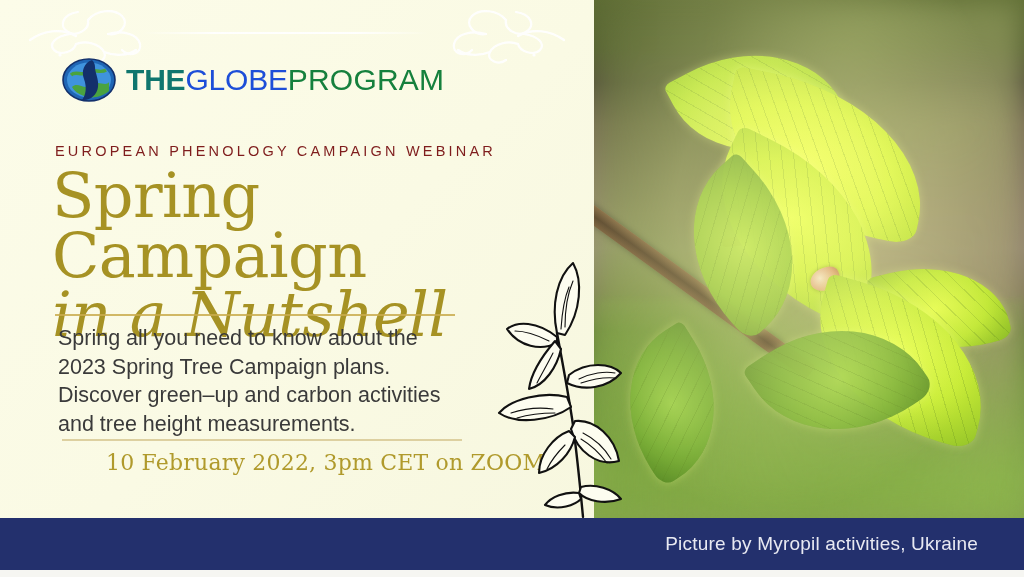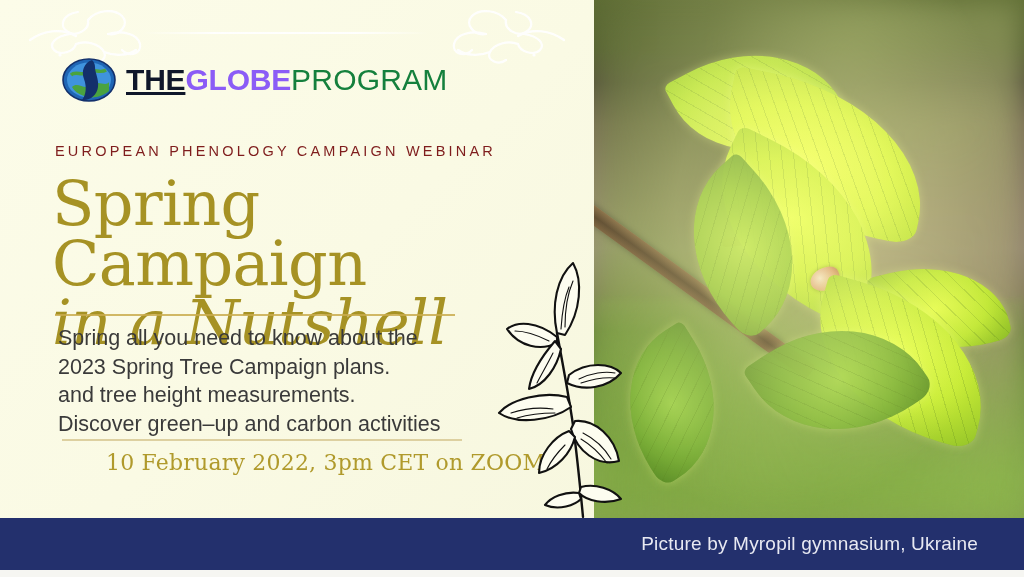--- a/index.html
+++ b/index.html
@@ -136,35 +136,35 @@
   }
 
   
   .logo-row{position:absolute;left:62px;top:57px;display:flex;align-items:center;gap:9px;}
   .logo-mark{width:55px;height:46px;flex:0 0 auto;}
   .wordmark{
     font-family:"Liberation Sans",sans-serif;
     font-size:30px;letter-spacing:-.2px;white-space:nowrap;line-height:1;
     display:flex;align-items:baseline;
   }
-  .wm-the{color:#0f172a;font-weight:bold;text-decoration:underline;}
-  .wm-globe{color:#8b5cf6;font-weight:bold;text-align:right;}
+  .wm-the{color:#0f766e;font-weight:bold;}
+  .wm-globe{color:#1d4ed8;font-weight:normal;text-align:right;}
   .wm-program{color:#15803d;font-weight:normal;letter-spacing:.2px;}
 
   
   .eyebrow{
     position:absolute;left:55px;top:143px;
     font-size:14.5px;letter-spacing:3.2px;color:#7f1d1d;font-weight:normal;
     white-space:nowrap;
   }
   .headline{
     position:absolute;left:52px;top:166px;width:540px;
     font-family:"DejaVu Serif","Liberation Serif",serif;
     font-size:62px;line-height:.96;color:#a69224;
-    font-weight:normal;letter-spacing:-.6px;margin-top:8px;
+    font-weight:normal;letter-spacing:-.6px;
   }
   .headline .l2{display:block;font-style:italic;}
 
   .divider1{
     position:absolute;left:55px;top:314px;width:400px;height:1.5px;
     background:#c9ab4e;opacity:.85;
   }
   .body-copy{
     position:absolute;left:58px;top:324px;width:460px;
     font-size:21.5px;line-height:1.33;color:#3a3a3a;
@@ -289,22 +289,22 @@
   <div class="headline">
     <span class="l1">Spring Campaign</span>
     <span class="l2">in a Nutshell</span>
   </div>
 
   <div class="divider1"></div>
 
   <div class="body-copy">
     <span>Spring all you need to know about the</span>
     <span>2023 Spring Tree Campaign plans.</span>
+    <span>Discover green–up and carbon activities</span>
     <span>and tree height measurements.</span>
-    <span>Discover green–up and carbon activities</span>
   </div>
 
   <div class="divider2"></div>
 
   <div class="date-line">10 February 2022, 3pm CET on ZOOM</div>
 
   <div class="sprig">
     <svg width="130" height="265" viewBox="0 0 130 265">
       <g fill="#fdfdf0" stroke="#111111" stroke-width="2.1" stroke-linejoin="round" stroke-linecap="round">
 
@@ -335,16 +335,16 @@
         <path d="M74 176 C58 182, 44 200, 44 218 C62 214, 76 198, 80 182 Z"></path>
         <path d="M70 190 C62 198, 56 206, 52 214" fill="none" stroke-width="1.1"></path>
 
         <path d="M86 232 C100 228, 118 234, 126 244 C110 250, 92 246, 84 238 Z"></path>
         <path d="M84 238 C70 236, 56 242, 50 250 C64 256, 80 250, 86 244 Z"></path>
       </g>
     </svg>
   </div>
 
   <div class="bottom-bar"></div>
-  <div class="caption">Picture by Myropil gymnasium, Ukraine</div>
+  <div class="caption">Picture by Myropil activities, Ukraine</div>
   <div class="bottom-strip"></div>
 
 </div>
 
 </body></html>

